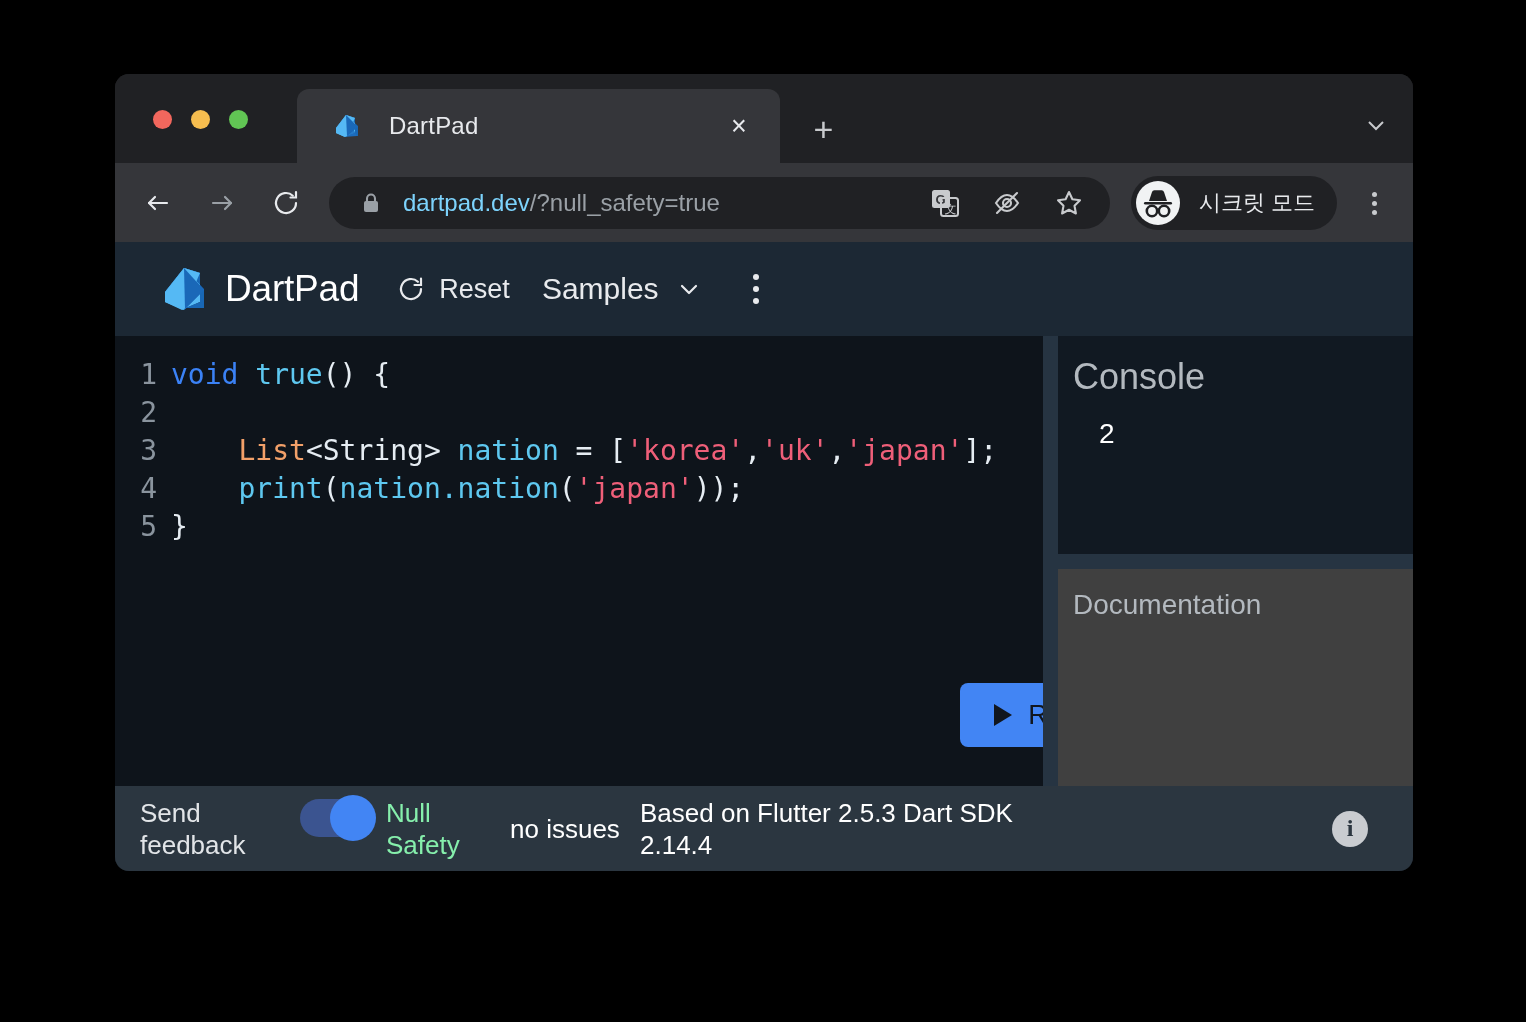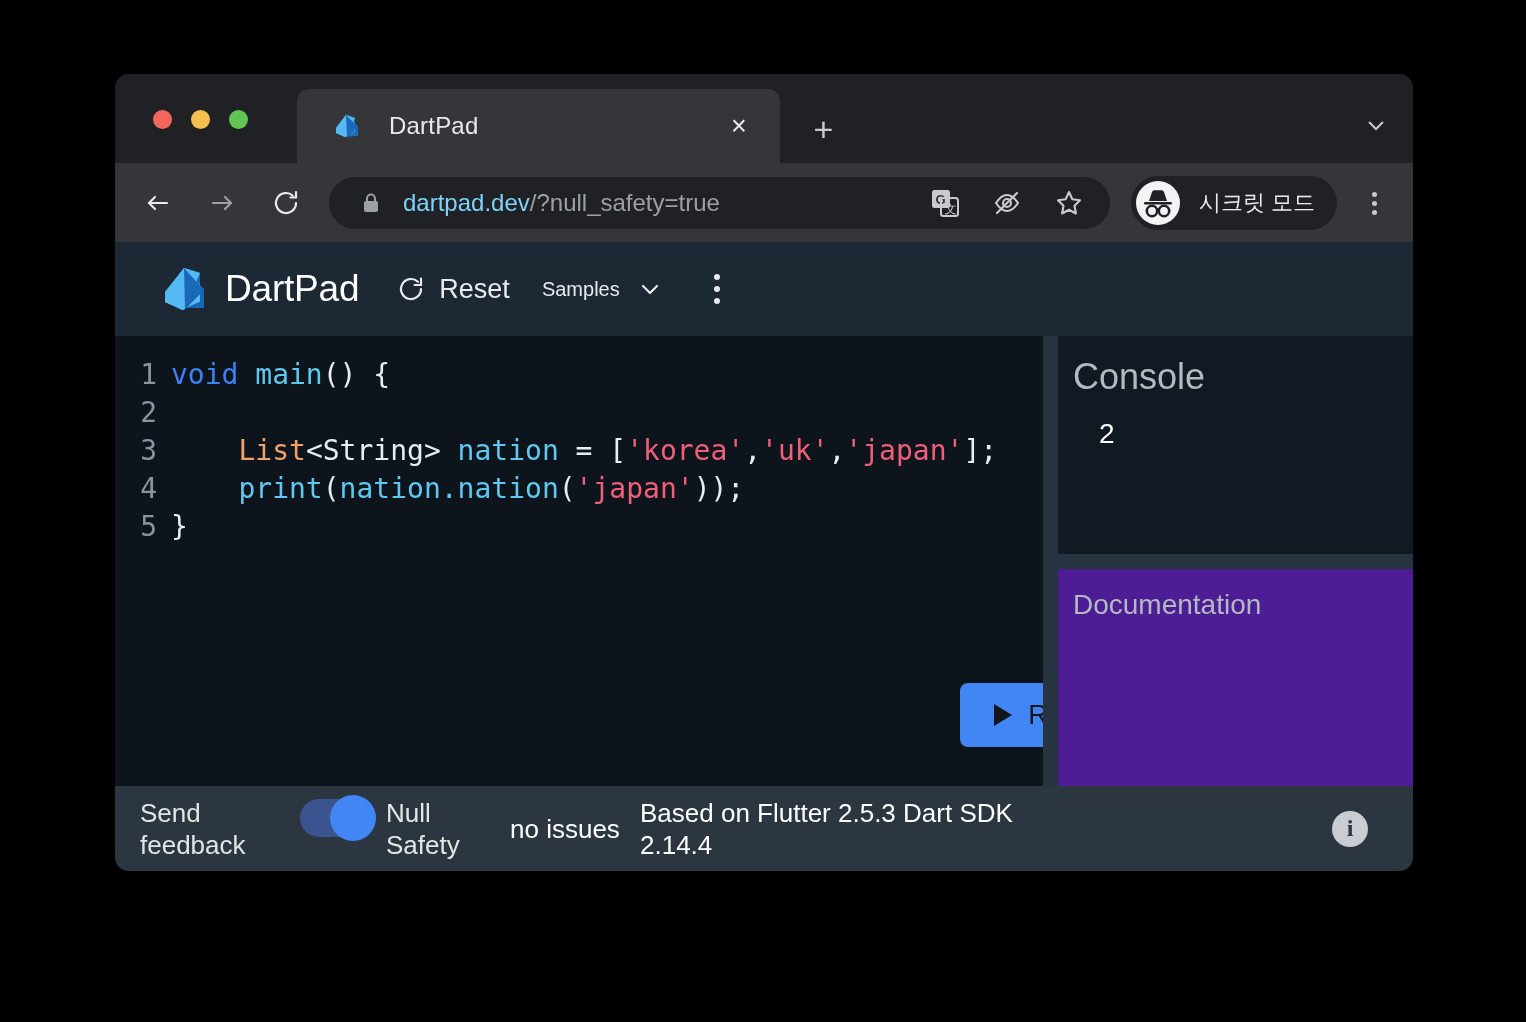--- a/index.html
+++ b/index.html
@@ -58,21 +58,21 @@
 
   
   #app{position:absolute;left:0;top:168px;width:100%;height:629px;background:#0e141b;}
   #dp-header{position:absolute;left:0;top:0;width:100%;height:94px;background:#1c2834;display:flex;align-items:center;}
   #dp-logo{margin-left:45px;width:48px;height:52px;position:relative;flex:none;}
   #dp-name{margin-left:17px;color:#ffffff;font-size:37px;letter-spacing:-.2px;}
   #reset-btn{margin-left:37px;display:flex;align-items:center;color:#e8eaed;}
   #reset-icon{width:30px;height:30px;margin-right:13px;}
   #reset-label{font-size:27px;}
   #samples-btn{margin-left:32px;display:flex;align-items:center;color:#e8eaed;}
-  #samples-label{font-size:20px;}
+  #samples-label{font-size:30px;}
   #samples-caret{margin-left:17px;width:26px;height:26px;}
   #dp-menu{margin-left:38px;width:32px;height:40px;display:flex;flex-direction:column;align-items:center;justify-content:center;gap:6px;}
   .dp-kebab-dot{width:6px;height:6px;border-radius:50%;background:#e8eaed;}
 
   
   #editor{position:absolute;left:0;top:94px;width:928px;height:450px;background:#0e141b;overflow:hidden;}
   #code{position:absolute;left:0;top:20px;font-family:"DejaVu Sans Mono",monospace;font-size:28px;line-height:38px;}
   .cline{display:flex;white-space:pre;}
   .gut{width:56px;text-align:right;color:#8a949e;flex:none;padding-right:14px;box-sizing:border-box;}
   .ctext{color:#e6edf3;}
@@ -86,33 +86,33 @@
        display:flex;align-items:center;justify-content:center;}
   #run-tri{width:0;height:0;border-left:18px solid #11161d;border-top:11px solid transparent;border-bottom:11px solid transparent;margin-right:16px;}
   #run-label{color:#11161d;font-size:27px;}
 
   
   #vsplit{position:absolute;left:928px;top:94px;width:15px;height:450px;background:#263442;}
   #console-panel{position:absolute;left:943px;top:94px;width:355px;height:218px;background:#111922;}
   #console-title{position:absolute;left:15px;top:20px;color:#b3b9bf;font-size:36px;}
   #console-out{position:absolute;left:41px;top:82px;color:#ffffff;font-size:28px;font-family:"Liberation Sans",sans-serif;}
   #hsplit{position:absolute;left:943px;top:312px;width:355px;height:15px;background:#263442;}
-  #doc-panel{position:absolute;left:943px;top:327px;width:355px;height:217px;background:#4c1d95;}
+  #doc-panel{position:absolute;left:943px;top:327px;width:355px;height:217px;background:#404040;}
   #doc-title{position:absolute;left:15px;top:20px;color:#b3b9bf;font-size:28px;}
 
   
   #status{position:absolute;left:0;top:544px;width:100%;height:85px;background:#2b3640;
           display:flex;align-items:center;color:#e2e5e8;}
   .status-item{font-size:26px;line-height:32px;}
   #privacy{margin-left:45px;width:160px;}
   #sendfb{margin-left:25px;width:100px;}
   #nulltoggle-wrap{margin-left:60px;display:flex;align-items:flex-start;width:200px;}
   #toggle{width:72px;height:38px;border-radius:19px;background:#3b5490;position:relative;flex:none;margin-top:2px;}
   #toggle-thumb{position:absolute;right:-4px;top:-4px;width:46px;height:46px;border-radius:50%;background:#4285f4;}
-  #nulllabel{margin-left:14px;font-size:26px;line-height:32px;color:#e5e5e5;}
+  #nulllabel{margin-left:14px;font-size:26px;line-height:32px;color:#86efac;}
   #issues{margin-left:10px;width:110px;color:#ffffff;}
   #sdkinfo{margin-left:20px;width:400px;color:#ffffff;}
   #info-badge{position:absolute;right:45px;top:50%;transform:translateY(-50%);width:36px;height:36px;border-radius:50%;
               background:#c9ccd0;display:flex;align-items:center;justify-content:center;color:#2b3640;font-size:24px;font-weight:700;font-family:"Liberation Serif",serif;}
 </style>
 </head>
 <body>
 
 <div id="window">
 
@@ -253,21 +253,21 @@
 
       <span id="dp-menu">
         <span class="dp-kebab-dot"></span>
         <span class="dp-kebab-dot"></span>
         <span class="dp-kebab-dot"></span>
       </span>
     </div>
 
     <div id="editor">
       <div id="code">
-          <div class="cline"><span class="gut">1</span><span class="ctext"><span class="kw">void </span><span class="fn">main</span><span class="pl">() {</span></span></div>
+          <div class="cline"><span class="gut">1</span><span class="ctext"><span class="kw">void </span><span class="fn">true</span><span class="pl">() {</span></span></div>
           <div class="cline"><span class="gut">2</span><span class="ctext">&nbsp;</span></div>
           <div class="cline"><span class="gut">3</span><span class="ctext"><span class="pl">    </span><span class="type">List</span><span class="pl">&lt;String&gt; </span><span class="fn">nation</span><span class="pl"> = [</span><span class="str">'korea'</span><span class="pl">,</span><span class="str">'uk'</span><span class="pl">,</span><span class="str">'japan'</span><span class="pl">];</span></span></div>
           <div class="cline"><span class="gut">4</span><span class="ctext"><span class="pl">    </span><span class="fn">print</span><span class="pl">(</span><span class="fn">nation.nation</span><span class="pl">(</span><span class="str">'japan'</span><span class="pl">));</span></span></div>
           <div class="cline"><span class="gut">5</span><span class="ctext"><span class="pl">}</span></span></div>
         </div>
       <div id="run">
         <span id="run-tri"></span>
         <span id="run-label">Run</span>
       </div>
     </div>

